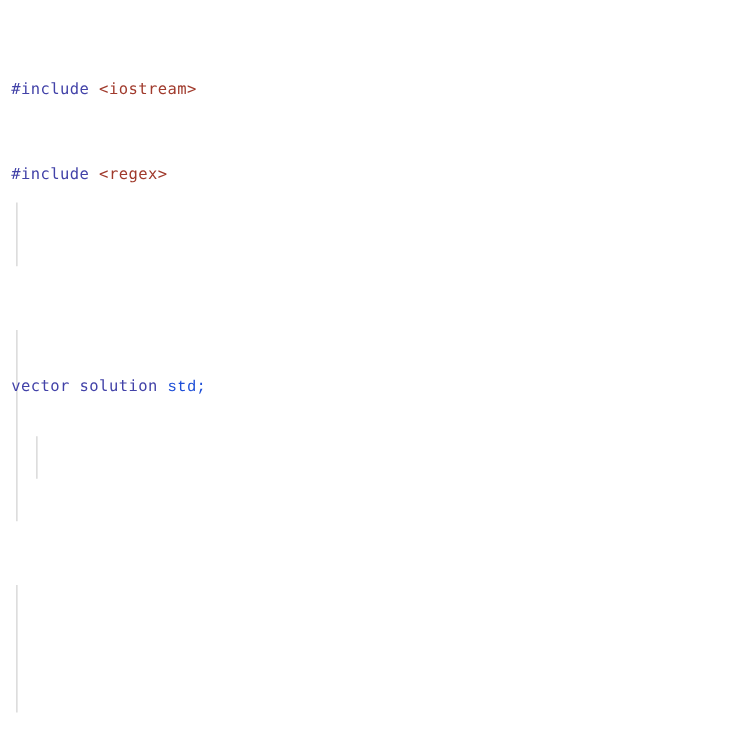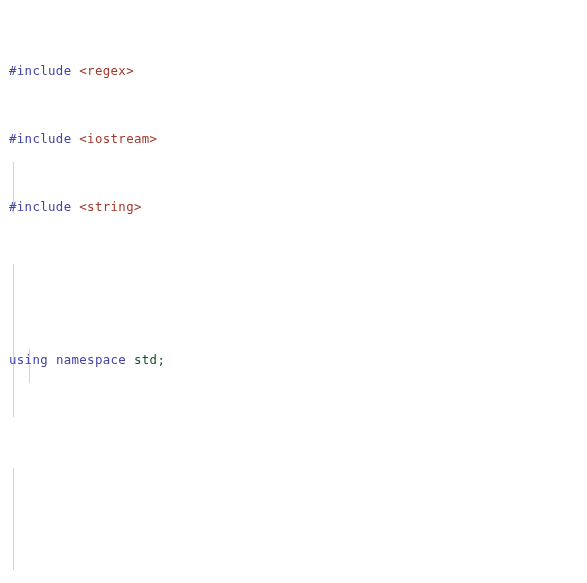--- a/index.html
+++ b/index.html
@@ -34,21 +34,21 @@
     height: 17px;
     white-space: pre;
     position: relative;
     z-index: 2;
   }
   .line.blank { color: transparent; }
 
   
   .kw   { color: #4242a8; }
   .hdr  { color: #a03a2c; }
-  .pln  { color: #14532d; }
+  .pln  { color: #1d4ed8; font-family: Liberation Mono, monospace; }
 
   
   .guides {
     position: absolute;
     left: 0; top: 0;
     width: 587px; height: 583px;
     z-index: 1;
     pointer-events: none;
   }
   .guide {
@@ -68,30 +68,29 @@
 
     <div class="guide" style="left:13px; top:264px; height:153px;"></div>
 
     <div class="guide" style="left:29px; top:349px; height:34px;"></div>
 
     <div class="guide" style="left:13px; top:468px; height:102px;"></div>
   </div>
 
   <div class="code-area">
 
+    <div class="line"><span class="kw">#include</span><span> </span><span class="hdr">&lt;iostream&gt;</span></div>
+
     <div class="line"><span class="kw">#include</span><span> </span><span class="hdr">&lt;regex&gt;</span></div>
 
-    <div class="line"><span class="kw">#include</span><span> </span><span class="hdr">&lt;iostream&gt;</span></div>
-
-    <div class="line"><span class="kw">#include</span><span> </span><span class="hdr">&lt;string&gt;</span></div>
 
 
     <div class="line blank"></div>
 
-    <div class="line"><span class="kw">using</span><span> </span><span class="kw">namespace</span><span class="pln"> std;</span></div>
+    <div class="line"><span class="kw">vector</span><span> </span><span class="kw">solution</span><span class="pln"> std;</span></div>
 
     <div class="line blank"></div>
 
 
     
 
     
 
     
 

